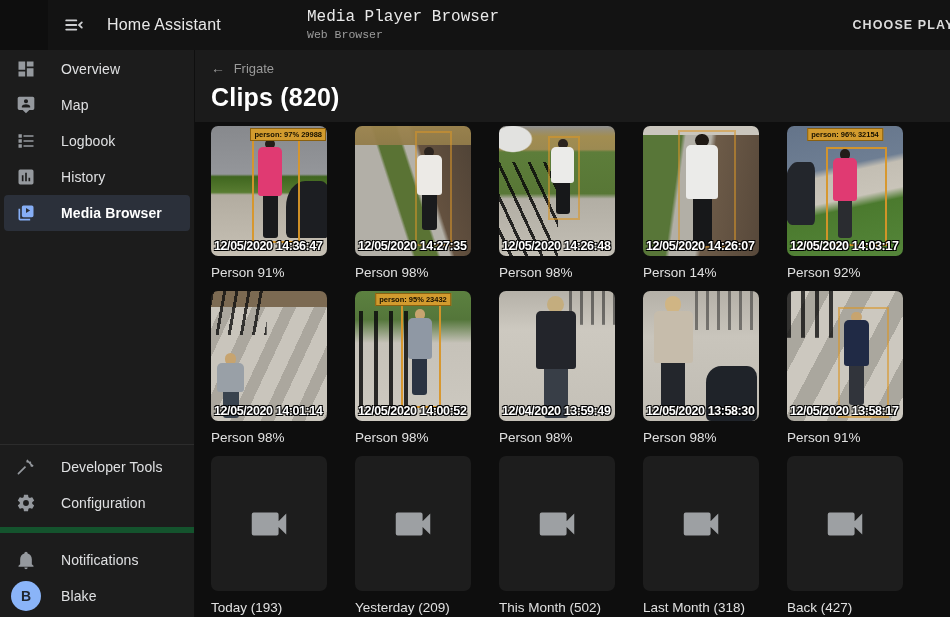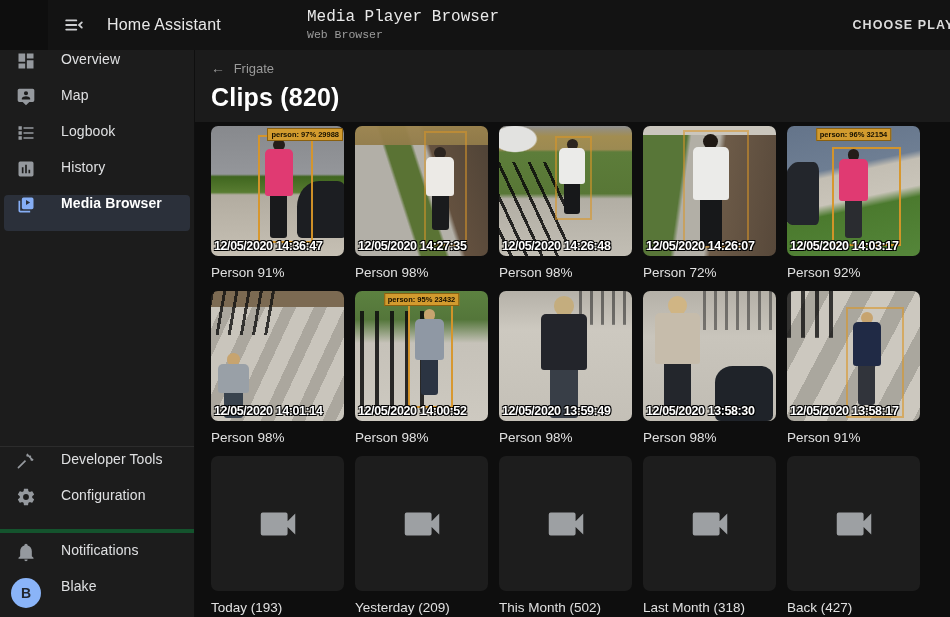--- a/index.html
+++ b/index.html
@@ -17,48 +17,48 @@
   .page-subtitle { color:#9c9c9c; font-size:11.5px; line-height:15px; }
   .choose-player { margin-left:auto; margin-right:16px; background:none; border:none;
                    color:#dcdcdc; font-size:12.5px; font-weight:bold; letter-spacing:1.1px;
                    font-family:inherit; cursor:pointer; padding:8px 8px; }
 
   
   .sidebar { position:absolute; top:50px; left:0; width:195px; height:567px;
              background:#1c1c1c; display:flex; flex-direction:column; z-index:10;
              border-right:1px solid rgba(0,0,0,.45); }
   .nav-group { padding:1px 0 0 0; }
-  .nav-item { height:36px; display:flex; align-items:flex-start; margin:0 4px;
+  .nav-item { height:36px; display:flex; align-items:center; margin:0 4px;
               padding-left:12px; border-radius:4px; cursor:pointer; }
   .nav-item.selected { background:rgba(138,173,244,.14); }
   .nav-icon { width:20px; height:20px; color:#95999e; display:flex; margin-right:25px; }
   .nav-item.selected .nav-icon { color:#86aef5; }
   .nav-icon svg { width:20px; height:20px; fill:currentColor; }
   .nav-label { color:#dfe0e2; font-size:14px; font-weight:500; letter-spacing:.1px; }
   .nav-item.selected .nav-label { color:#fff;font-weight:bold; }
   .side-spacer { flex:1; }
   .nav-tools { border-top:1px solid #2c2c2c; padding:4px 0 6px; }
-  .nav-bottom { border-top:4px solid #14532d; padding:9px 0 3px; }
+  .nav-bottom { border-top:6px solid #14532d; padding:9px 0 3px; }
   .avatar { width:30px; height:30px; border-radius:50%; background:#8ab4f8; color:#20262e;
             font-size:14px; font-weight:bold; display:flex; align-items:center;
             justify-content:center; margin-right:20px; margin-left:-5px; }
 
   
   .main { position:absolute; top:50px; left:195px; width:755px; height:567px; }
   .content-header { background:#1b1b1b; padding:10px 16px 11px; height:72px; }
   .breadcrumb { color:#9a9a9a; font-size:13px; line-height:16px; cursor:pointer; }
   .breadcrumb .arrow { font-size:14px; margin-right:5px; }
   .content-title { color:#ffffff; font-size:25px; font-weight:bold; line-height:32px;
                    margin-top:4px; letter-spacing:.2px; }
   .grid-area { background:#0e0e0e; height:495px; padding:4px 16px 0; overflow:hidden; }
   .media-grid { display:grid; grid-template-columns:repeat(5,133px); column-gap:11px;
                 row-gap:10px; }
 
   .media-cell { cursor:pointer; }
-  .thumb { position:relative; width:133px; height:130px; border-radius:7px;
+  .thumb { position:relative; width:116px; height:130px; border-radius:7px;
            overflow:hidden; background:#1d1d1d;text-decoration:underline; }
   .thumb.folder { height:135px; display:flex; align-items:center; justify-content:center; }
   .folder-icon { width:46px; height:46px; color:#9da0a3; }
   .folder-icon svg { width:46px; height:46px; fill:currentColor; }
   .caption { color:#e0e0e0; font-size:13.5px; margin-top:8px; line-height:17px;
              white-space:nowrap; overflow:hidden; }
 
   .ts { position:absolute; left:3px; bottom:3px; z-index:6; color:#fff; font-size:12.5px;
         font-weight:bold; letter-spacing:-.4px; white-space:nowrap;
         text-shadow:-1px -1px 0 #000, 1px -1px 0 #000, -1px 1px 0 #000, 1px 1px 0 #000; }
@@ -288,21 +288,21 @@
         <div class="media-cell">
           <div class="thumb scene-4 has-bbox">
             <div class="person">
               <div class="head"></div>
               <div class="torso"></div>
               <div class="legs"></div>
             </div>
             <div class="bbox"></div>
             <div class="ts">12/05/2020 14:26:07</div>
           </div>
-          <div class="caption">Person 72%</div>
+          <div class="caption">Person 14%</div>
         </div>
         <div class="media-cell">
           <div class="thumb scene-5 has-bbox">
             <div class="chip">person: 96% 32154</div>
             <div class="prop"></div>
             <div class="person">
               <div class="head"></div>
               <div class="torso"></div>
               <div class="legs"></div>
             </div>
@@ -335,21 +335,21 @@
           </div>
           <div class="caption">Person 98%</div>
         </div>
         <div class="media-cell">
           <div class="thumb scene-8">
             <div class="person">
               <div class="head"></div>
               <div class="torso"></div>
               <div class="legs"></div>
             </div>
-            <div class="ts">12/05/2020 13:59:49</div>
+            <div class="ts">12/04/2020 13:59:49</div>
           </div>
           <div class="caption">Person 98%</div>
         </div>
         <div class="media-cell">
           <div class="thumb scene-9">
             <div class="prop"></div>
             <div class="person">
               <div class="head"></div>
               <div class="torso"></div>
               <div class="legs"></div>

